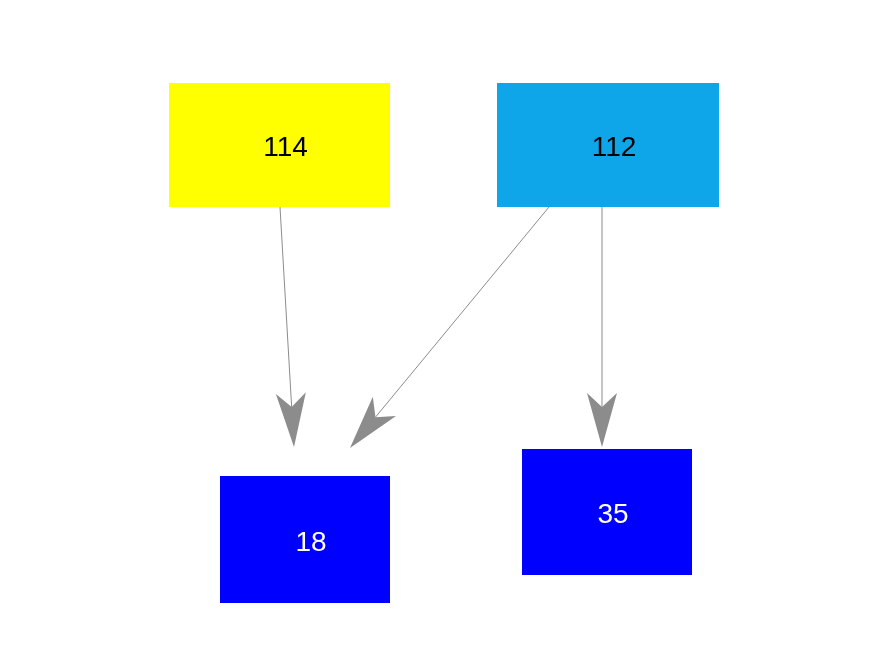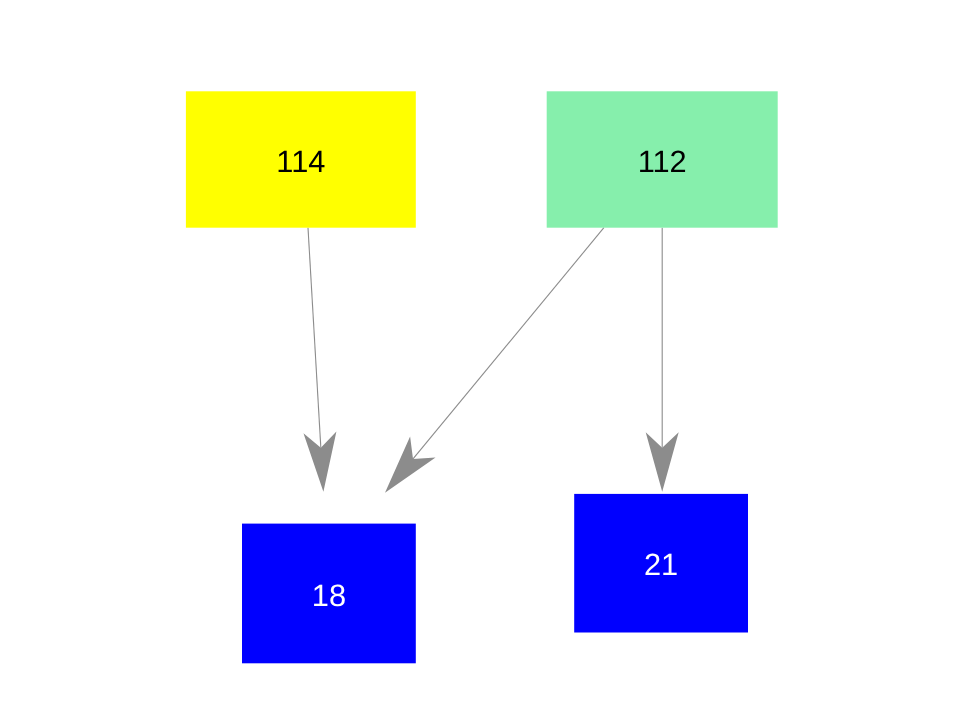--- a/index.html
+++ b/index.html
@@ -23,20 +23,21 @@
     height: 656px;
     pointer-events: none;
   }
   .node {
     position: absolute;
     display: flex;
     align-items: center;
     justify-content: center;
     font-size: 28px;
     line-height: 1;
+    padding-left: 12px;
   }
   .node-114 { left: 169px; top: 83px;  width: 209px; height: 124px; }
   .node-112 { left: 497px; top: 83px;  width: 210px; height: 124px; }
   .node-18  { left: 220px; top: 449px; width: 158px; height: 127px; margin-top: 27px; }
   .node-21  { left: 522px; top: 449px; width: 158px; height: 126px; }
   .node-label { padding-top: 4px; }
 </style>
 </head>
 <body>
 
@@ -47,24 +48,24 @@
       <line x1="549" y1="207" x2="375.47" y2="417.16" stroke="#8c8c8c" stroke-width="1"></line>
       <polygon points="350.00,448.00 372.82,396.81 375.47,417.16 395.95,415.91" fill="#8c8c8c"></polygon>
       <line x1="602" y1="207" x2="602.00" y2="407.00" stroke="#8c8c8c" stroke-width="1"></line>
       <polygon points="602.00,447.00 587.00,393.00 602.00,407.00 617.00,393.00" fill="#8c8c8c"></polygon>
     </svg>
 
   <div class="node node-114" style="background: rgb(255, 255, 0); color: rgb(0, 0, 0);">
     <span class="node-label">114</span>
   </div>
 
-  <div class="node node-112" style="background: #86efac; color: rgb(0, 0, 0);">
+  <div class="node node-112" style="background: #0ea5e9; color: rgb(0, 0, 0);">
     <span class="node-label">112</span>
   </div>
 
   <div class="node node-18" style="background: rgb(0, 0, 255); color: rgb(255, 255, 255);">
     <span class="node-label">18</span>
   </div>
 
   <div class="node node-21" style="background: rgb(0, 0, 255); color: rgb(255, 255, 255);">
-    <span class="node-label">21</span>
+    <span class="node-label">35</span>
   </div>
 </div>
 
 </body></html>

